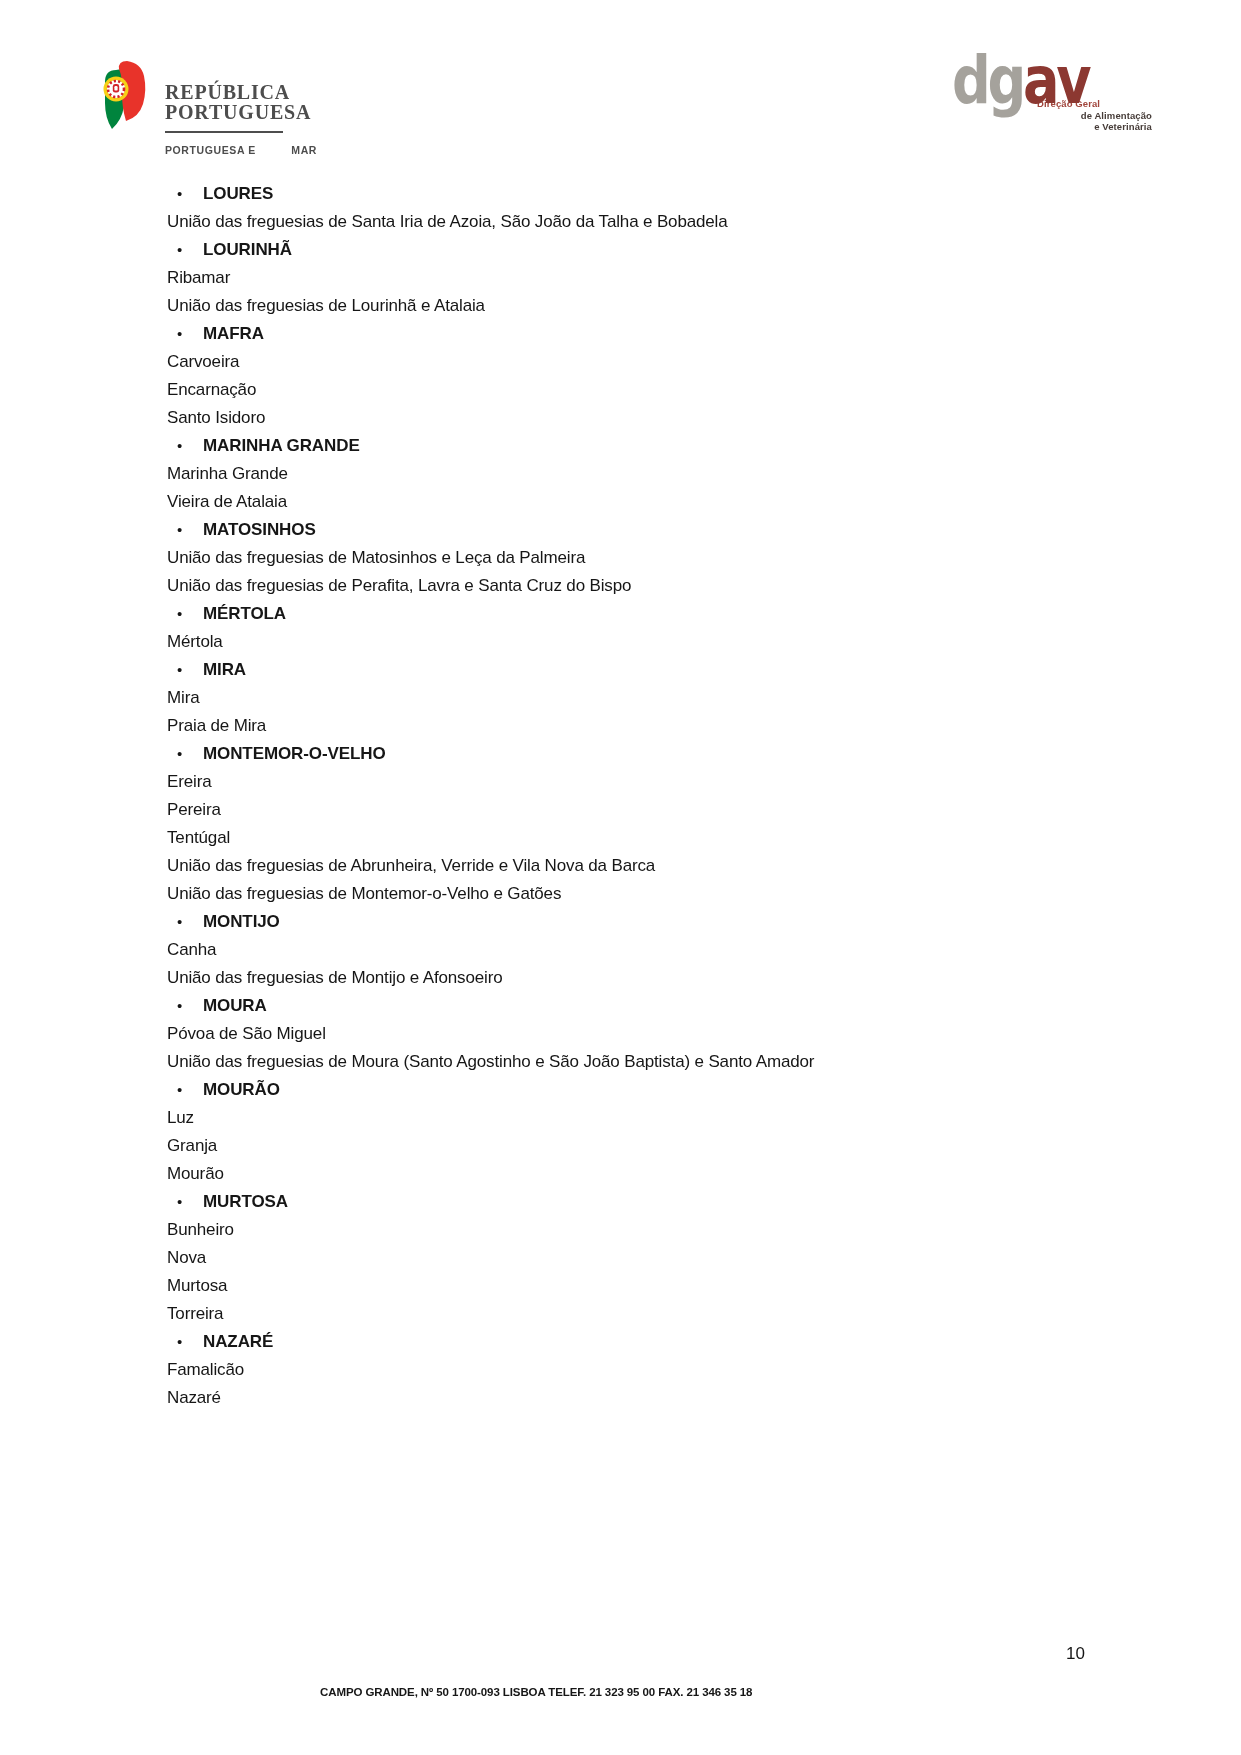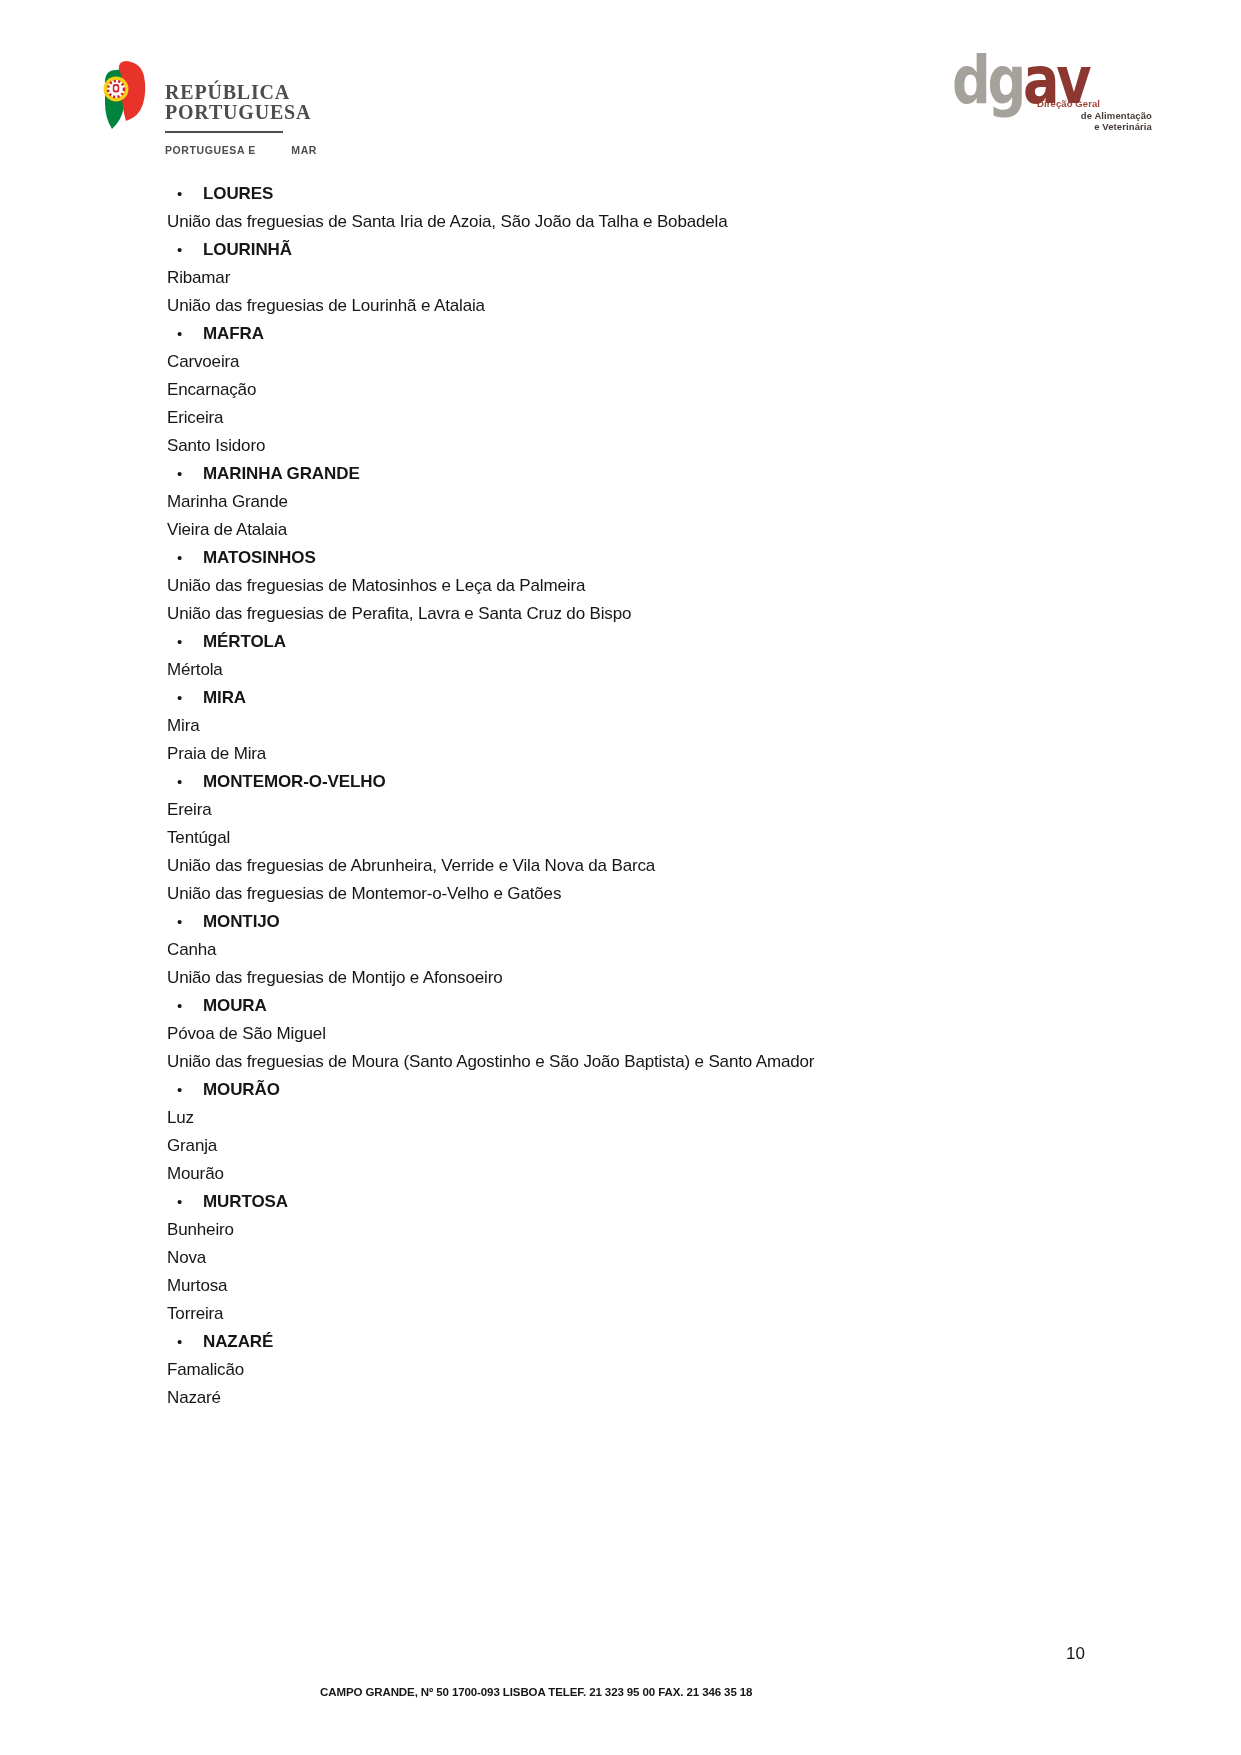--- a/index.html
+++ b/index.html
@@ -100,35 +100,35 @@
 
   <div class="list">
       <div class="line bullet-line"><span class="dot">•</span><span class="muni">LOURES</span></div>
       <div class="line parish">União das freguesias de Santa Iria de Azoia, São João da Talha e Bobadela</div>
       <div class="line bullet-line"><span class="dot">•</span><span class="muni">LOURINHÃ</span></div>
       <div class="line parish">Ribamar</div>
       <div class="line parish">União das freguesias de Lourinhã e Atalaia</div>
       <div class="line bullet-line"><span class="dot">•</span><span class="muni">MAFRA</span></div>
       <div class="line parish">Carvoeira</div>
       <div class="line parish">Encarnação</div>
-      <div class="line parish">Ericeira</div>
       <div class="line parish">Santo Isidoro</div>
       <div class="line bullet-line"><span class="dot">•</span><span class="muni">MARINHA GRANDE</span></div>
       <div class="line parish">Marinha Grande</div>
       <div class="line parish">Vieira de Atalaia</div>
       <div class="line bullet-line"><span class="dot">•</span><span class="muni">MATOSINHOS</span></div>
       <div class="line parish">União das freguesias de Matosinhos e Leça da Palmeira</div>
       <div class="line parish">União das freguesias de Perafita, Lavra e Santa Cruz do Bispo</div>
       <div class="line bullet-line"><span class="dot">•</span><span class="muni">MÉRTOLA</span></div>
       <div class="line parish">Mértola</div>
       <div class="line bullet-line"><span class="dot">•</span><span class="muni">MIRA</span></div>
       <div class="line parish">Mira</div>
       <div class="line parish">Praia de Mira</div>
       <div class="line bullet-line"><span class="dot">•</span><span class="muni">MONTEMOR-O-VELHO</span></div>
       <div class="line parish">Ereira</div>
+      <div class="line parish">Pereira</div>
       <div class="line parish">Tentúgal</div>
       <div class="line parish">União das freguesias de Abrunheira, Verride e Vila Nova da Barca</div>
       <div class="line parish">União das freguesias de Montemor-o-Velho e Gatões</div>
       <div class="line bullet-line"><span class="dot">•</span><span class="muni">MONTIJO</span></div>
       <div class="line parish">Canha</div>
       <div class="line parish">União das freguesias de Montijo e Afonsoeiro</div>
       <div class="line bullet-line"><span class="dot">•</span><span class="muni">MOURA</span></div>
       <div class="line parish">Póvoa de São Miguel</div>
       <div class="line parish">União das freguesias de Moura (Santo Agostinho e São João Baptista) e Santo Amador</div>
       <div class="line bullet-line"><span class="dot">•</span><span class="muni">MOURÃO</span></div>

